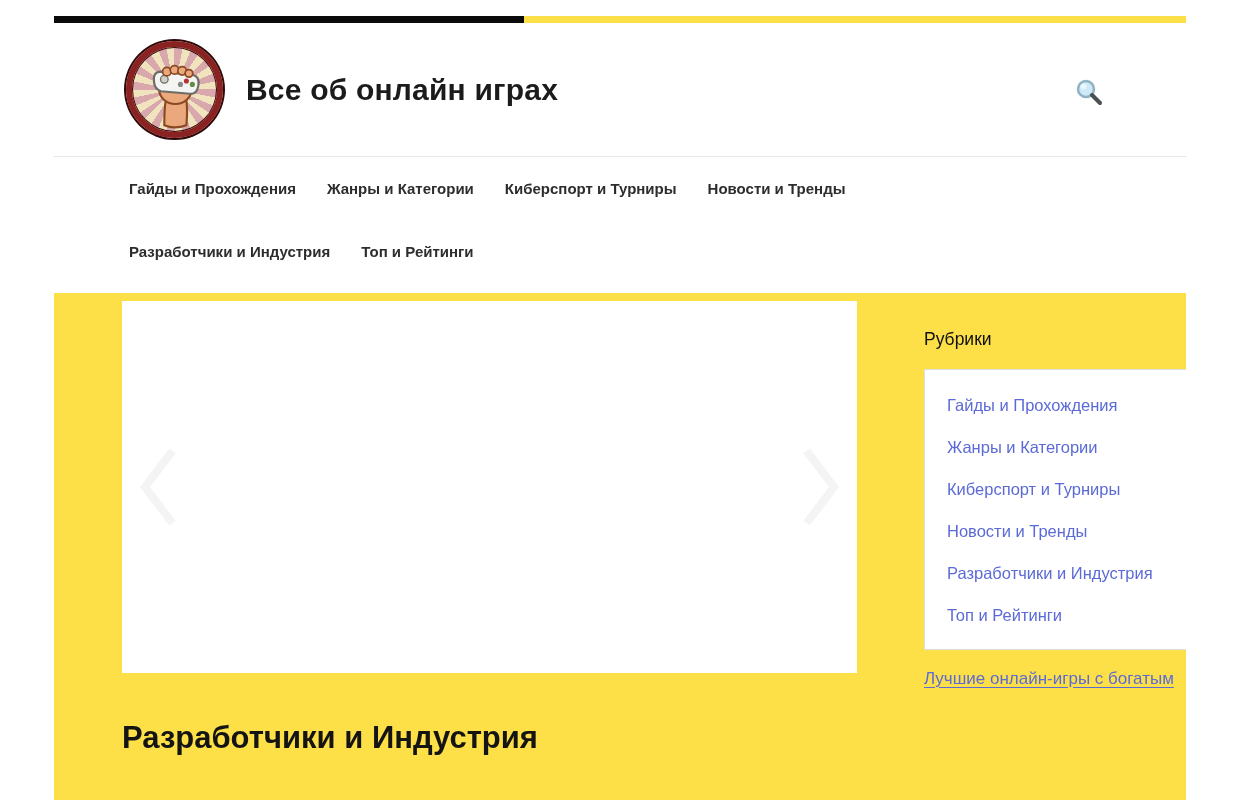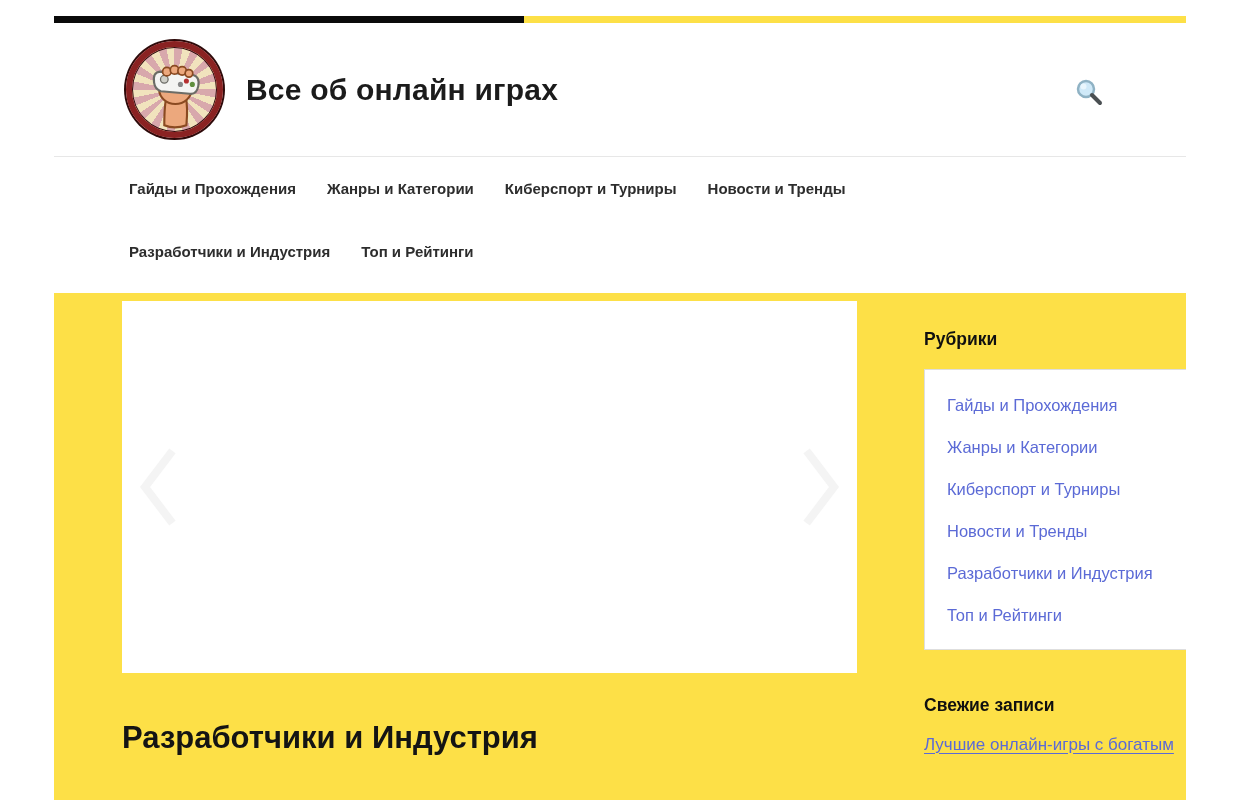--- a/index.html
+++ b/index.html
@@ -36,21 +36,21 @@
   .slider-arrow { position:absolute; top:50%; transform:translateY(-50%); width:44px; height:80px; background:transparent; border:none; cursor:pointer; padding:0; }
   .slider-arrow.prev { left:14px; }
   .slider-arrow.next { right:14px; }
 
   .page-title { margin-top:42px; font-size:31px; line-height:46px; font-weight:800; color:#141414; }
 
   .cards-row { display:flex; column-gap:40px; margin-top:50px; }
   .post-card { width:347px; height:40px; border:1px solid #e9e9e9; border-radius:6px; background:#fff; box-shadow:0 1px 2px rgba(0,0,0,.05); }
 
   
-  .widget-title { margin-top:28px; font-size:17.5px; font-weight:700; color:#101010; }
+  .widget-title { margin-top:28px; font-size:17.5px; font-weight:400; color:#101010; }
   .cat-box { margin-top:19px; border:1px solid #dedede; padding:15px 0 12px 0; background:#fff; }
   .cat-list { list-style:none; }
   .cat-list a { display:block; padding:11px 22px 12px 22px; font-size:16.5px; color:var(--link,#5b6ad6); text-decoration:none; }
   .recent-title { margin-top:45px; }
   .recent-list { margin-top:17px; }
   .recent-link { display:block; font-size:17px; line-height:24px; color:var(--link,#5b6ad6); text-decoration:underline; text-underline-offset:3px; }
 </style>
 </head>
 <body>
 
@@ -141,21 +141,20 @@
             </li>
             <li>
               <a href="#">Разработчики и Индустрия</a>
             </li>
             <li>
               <a href="#">Топ и Рейтинги</a>
             </li>
           </ul>
       </div>
 
-      <h3 class="widget-title recent-title">Свежие записи</h3>
       <div class="recent-list">
           <a class="recent-link" href="#">Лучшие онлайн-игры с богатым</a>
         </div>
     </aside>
 
   </div>
 
   <div class="bottom-strip"></div>
 </div>
 

